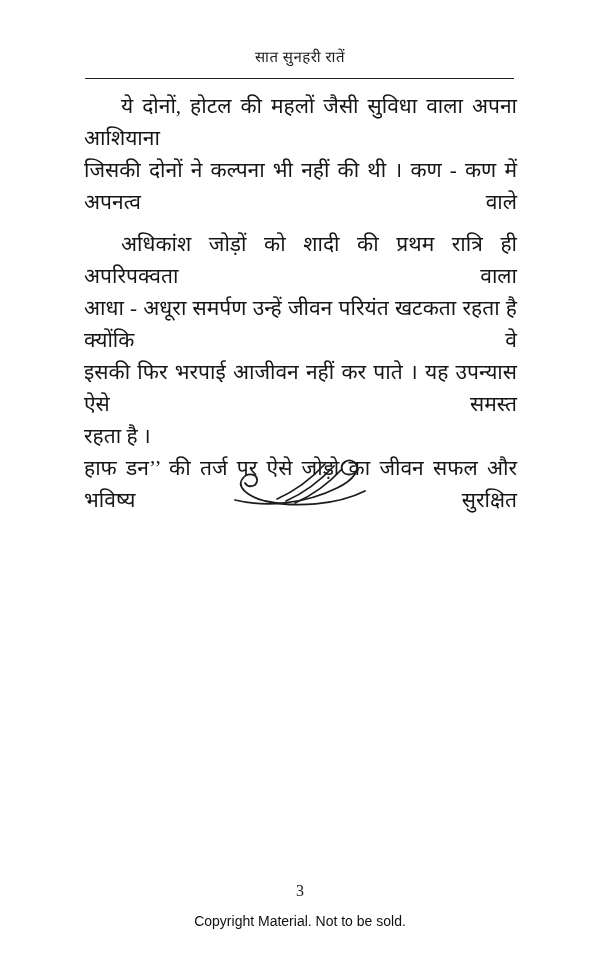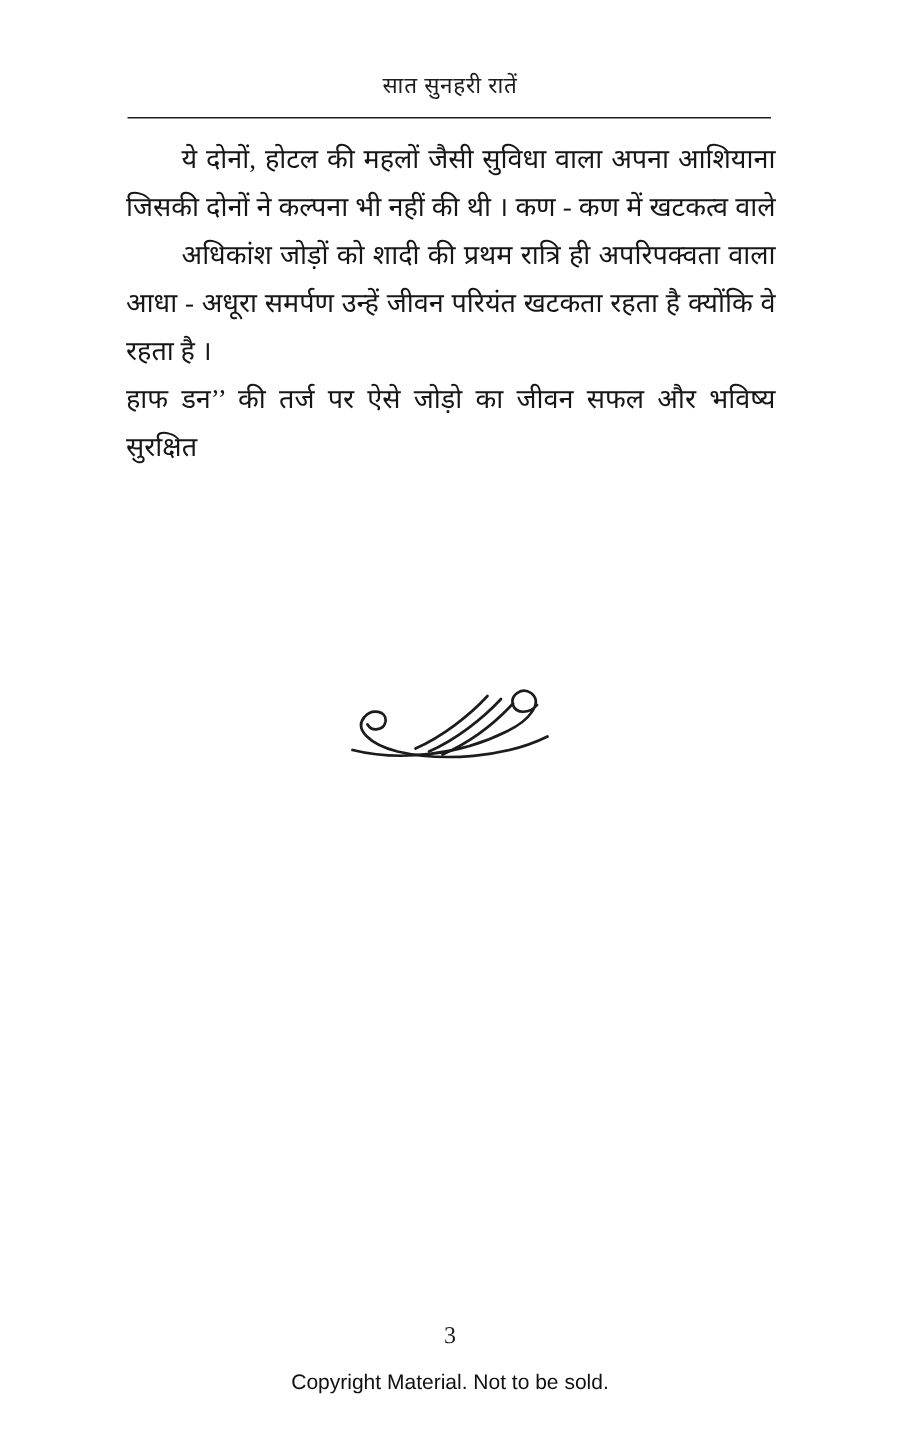--- a/index.html
+++ b/index.html
@@ -28,26 +28,26 @@
     left: 85px;
     width: 429px;
     height: 0;
     border-top: 1.5px solid #1f1f1f;
   }
   .body-text {
     position: absolute;
     top: 90px;
     left: 84px;
     width: 433px;
-    font-size: 18px;
+    font-size: 21px;
     line-height: 32px;
     color: #161616;
   }
   .para { margin: 0; }
-  .para + .para { }
+  .para + .para { margin-top: 10px; }
   .line {
     text-align: justify;
     text-align-last: justify;
     text-justify: inter-word;
     white-space: normal;
   }
   .line.first { text-indent: 37px; }
   .line.short-last { text-align-last: left; }
   .ornament-wrap {
     position: absolute;
@@ -83,25 +83,26 @@
 
 <div class="page">
 
   <div class="header-title">सात सुनहरी रातें</div>
 
   <div class="header-rule"></div>
 
   <div class="body-text">
     <div class="para">
       <div class="line first">ये दोनों, होटल की महलों जैसी सुविधा वाला अपना आशियाना</div>
-      <div class="line">जिसकी दोनों ने कल्पना भी नहीं की थी । कण - कण में खटकत्व वाले</div>
+      <div class="line">जिसकी दोनों ने कल्पना भी नहीं की थी । कण - कण में अपनत्व वाले</div>
     </div>
     <div class="para">
       <div class="line first">अधिकांश जोड़ों को शादी की प्रथम रात्रि ही अपरिपक्वता वाला</div>
       <div class="line">आधा - अधूरा समर्पण उन्हें जीवन परियंत खटकता रहता है क्योंकि वे</div>
+      <div class="line">इसकी फिर भरपाई आजीवन नहीं कर पाते । यह उपन्यास ऐसे समस्त</div>
       <div class="line short-last">रहता है ।</div>
       <div class="line">हाफ डन’’ की तर्ज पर ऐसे जोड़ो का जीवन सफल और भविष्य सुरक्षित</div>
     </div>
   </div>
 
   <div class="ornament-wrap">
     <svg width="150" height="55" viewBox="0 0 150 55" fill="none" stroke="#1c1c1c" stroke-width="1.8" stroke-linecap="round">
       <path d="M140 36 C112 50 70 53 40 46 C21 41 11 31 18 23 C23 17 33 19 32 26 C31 32 23 33 20 28"></path>
       <path d="M10 45 C42 53 82 48 112 33 C129 25 137 13 129 7 C123 3 115 8 117 15 C119 21 128 21 133 15"></path>
       <path d="M52 44 C70 36 88 22 100 9"></path>

